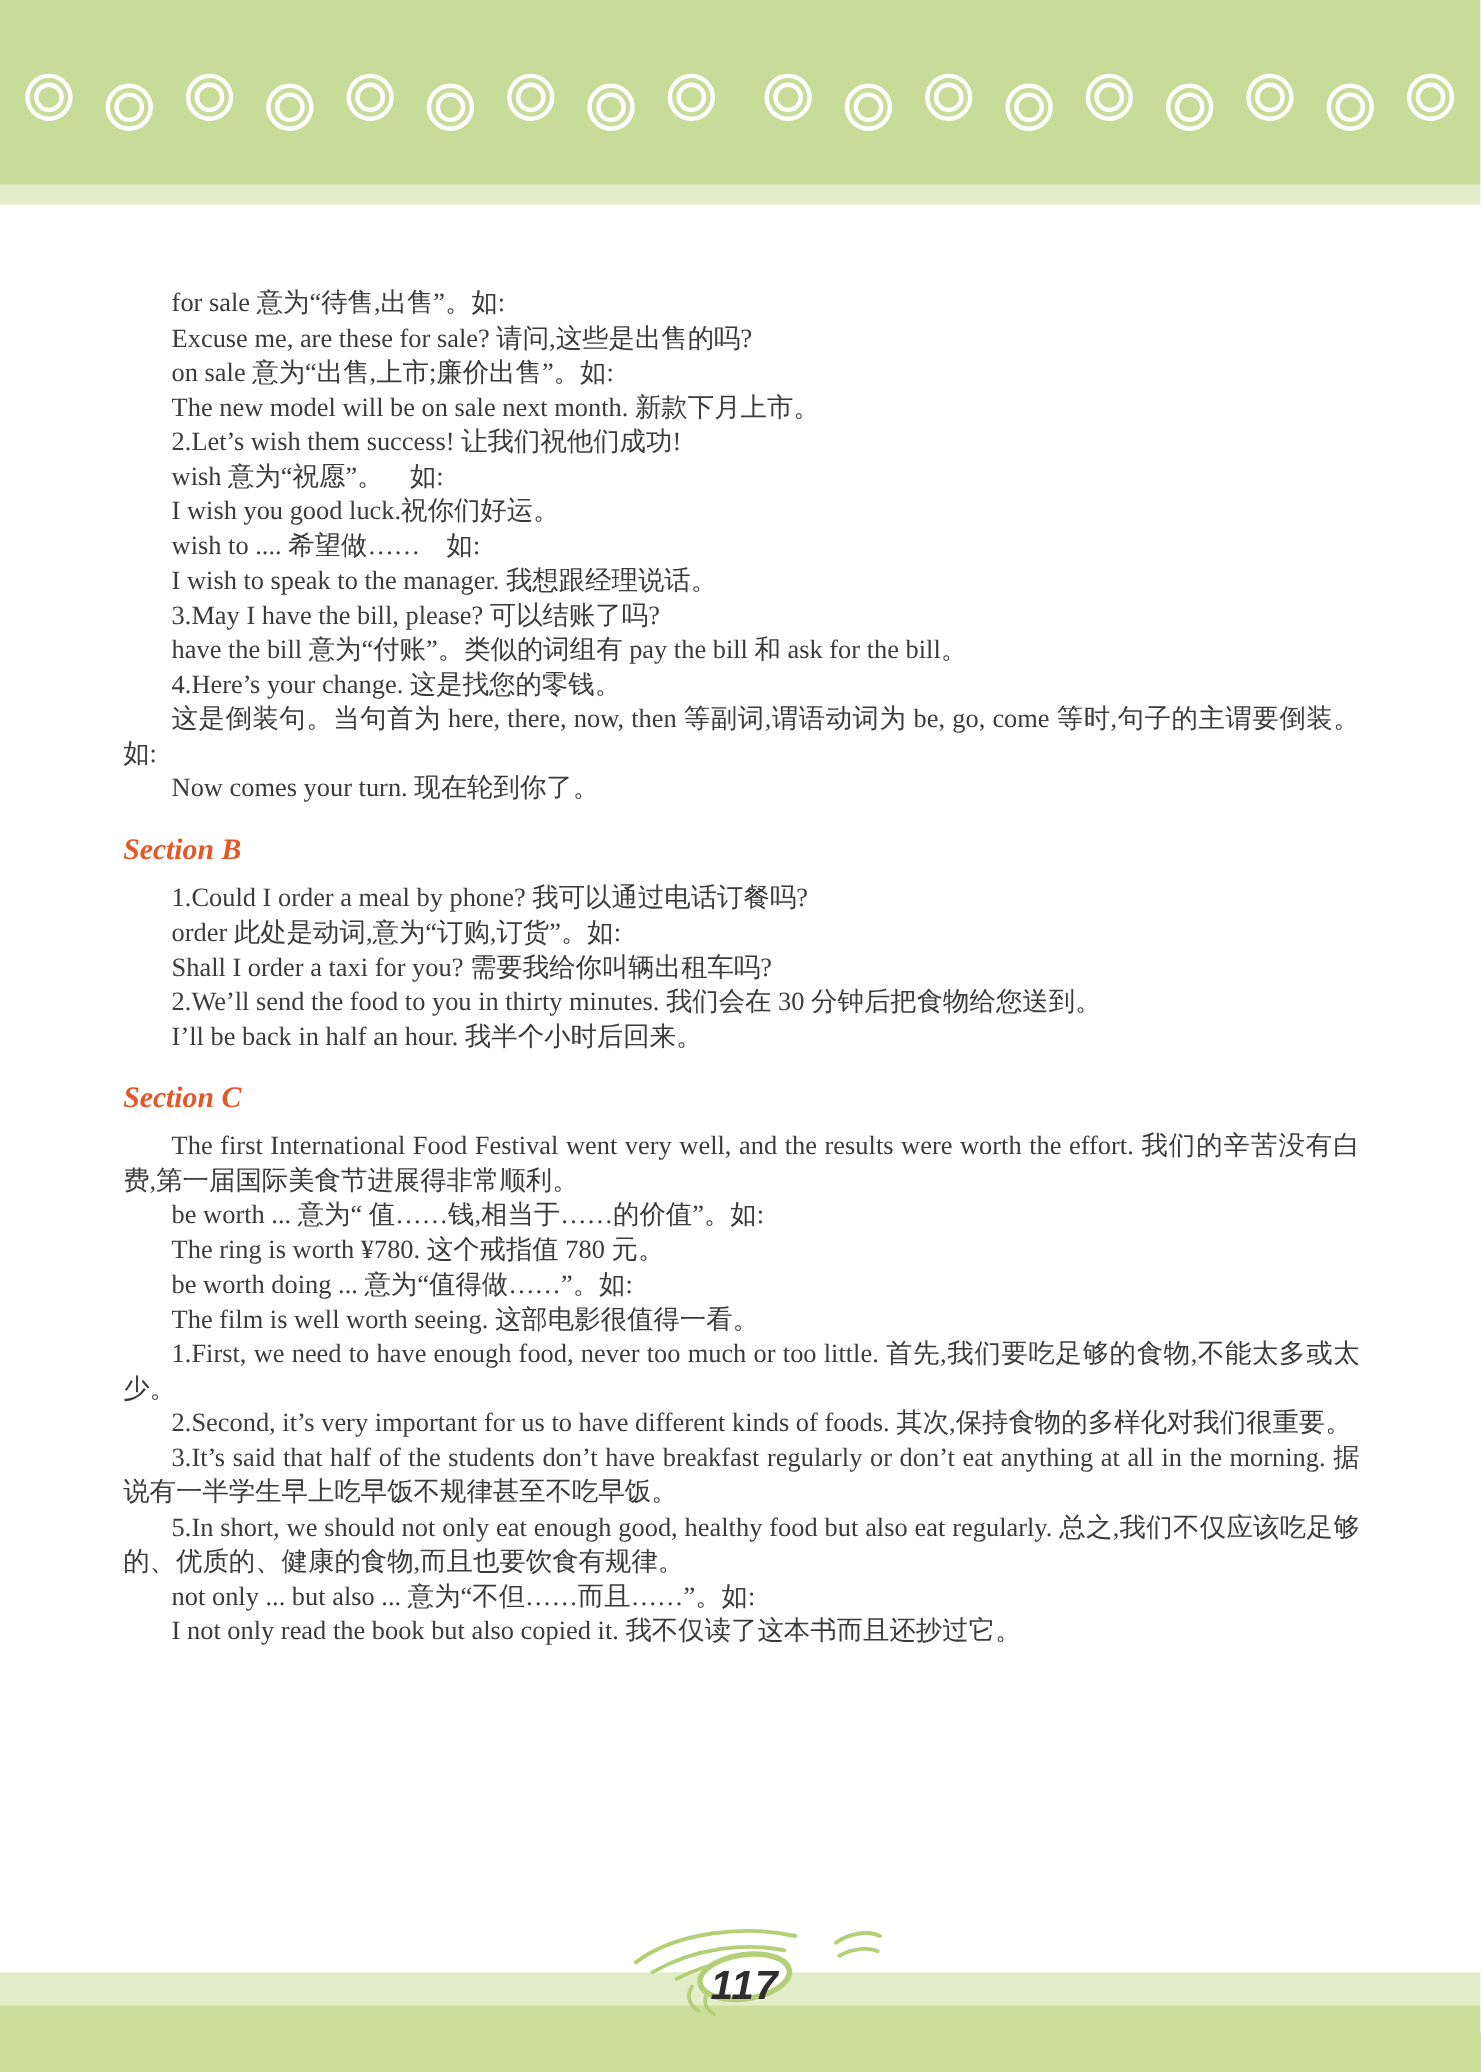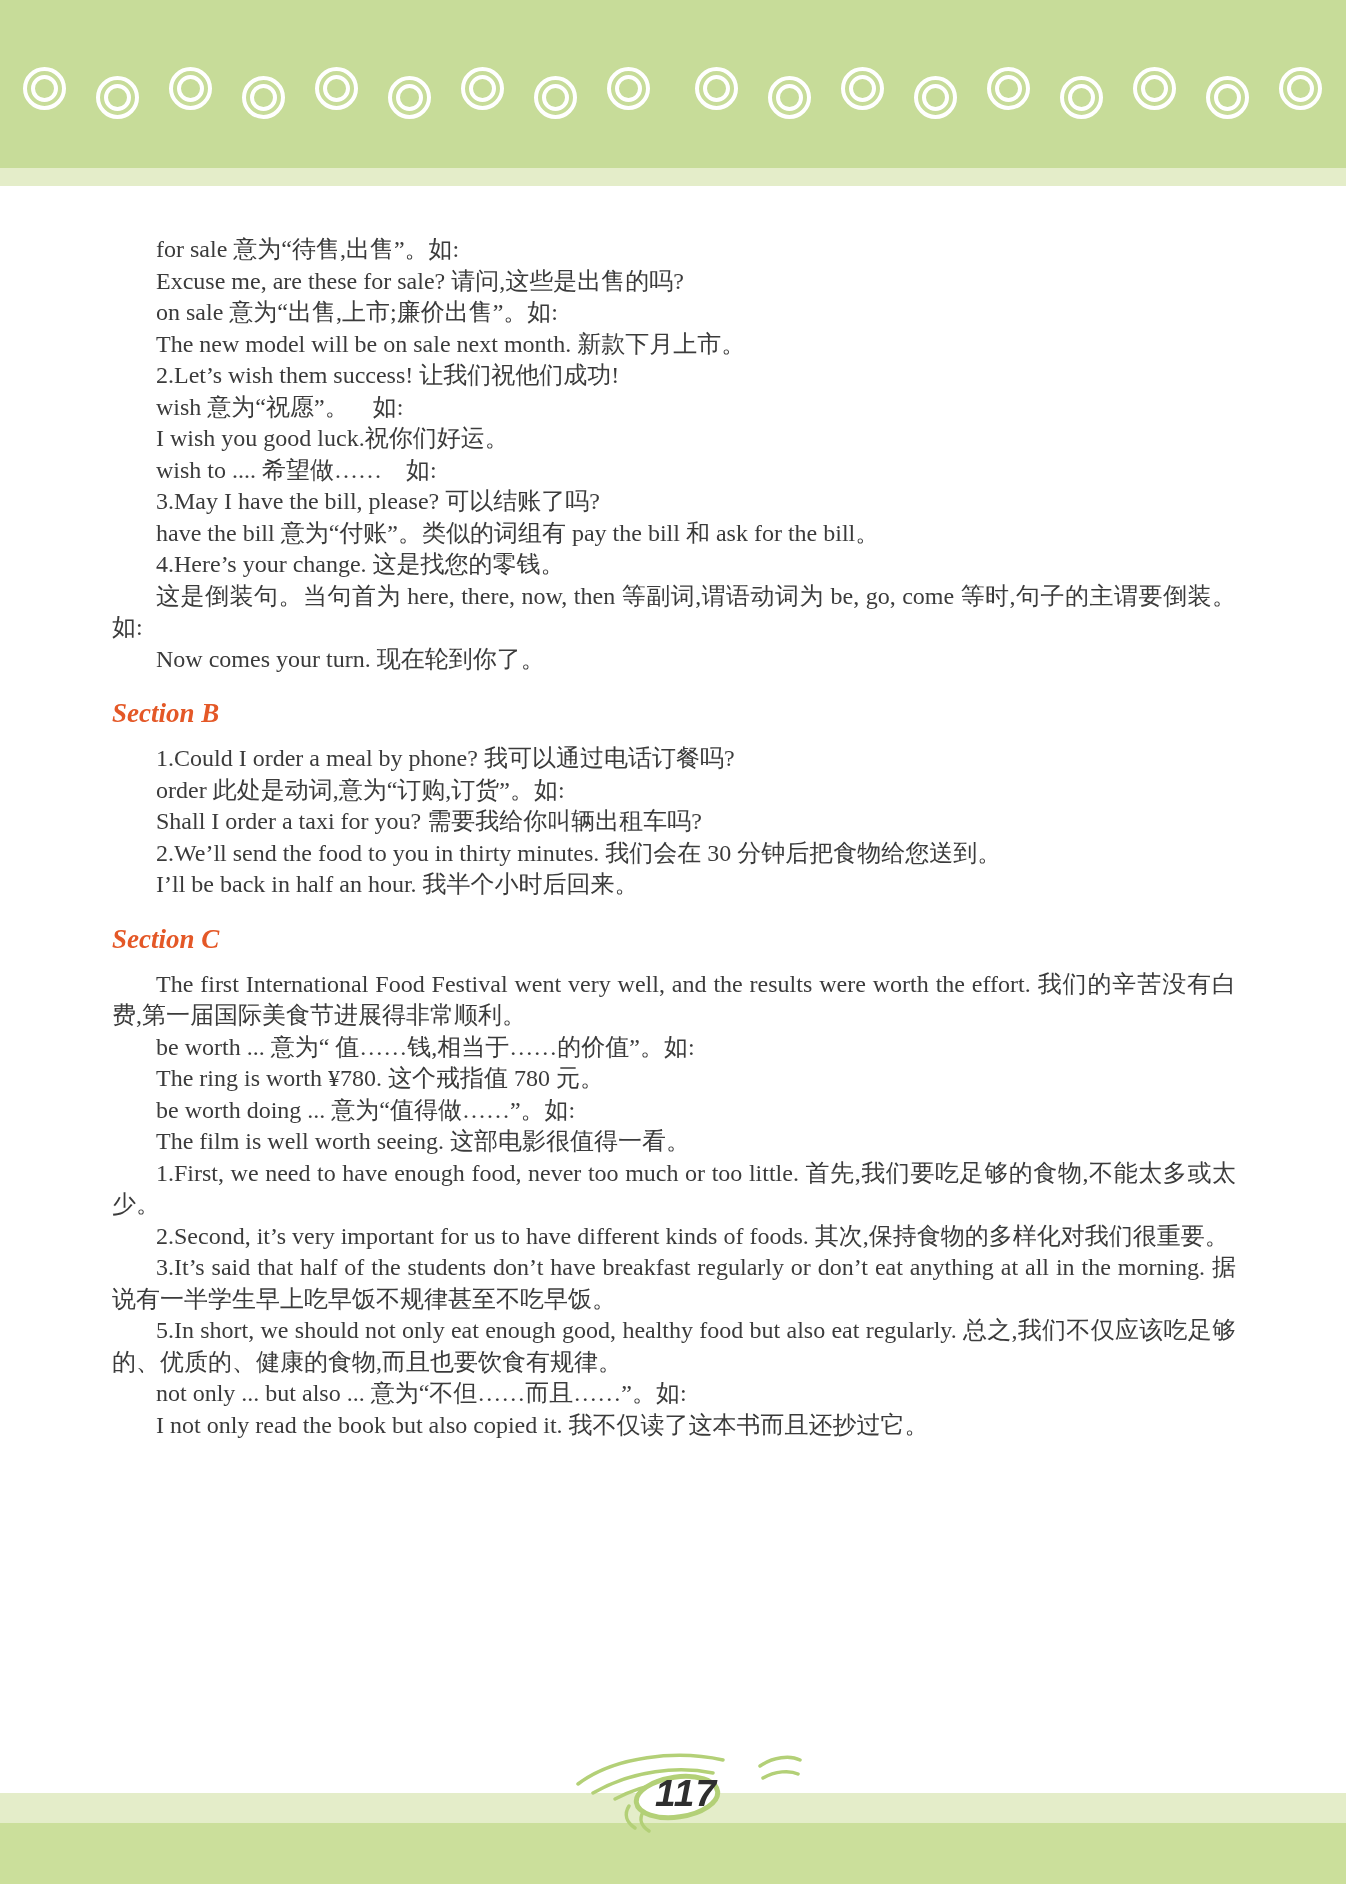--- a/index.html
+++ b/index.html
@@ -21,42 +21,42 @@
   .ring .ring-inner {
     box-sizing:border-box; width:27px; height:27px;
     border:4px solid #ffffff; border-radius:50%;
   }
   .ring.low { margin-top:9px; }
   .ring.group-start { margin-left:15px; }
 
   
   .content {
     position:absolute; top:186px; left:112px; width:1124px;
-    padding-top:48px; color:#3b3b3b;
+    padding-top:75px; color:#3b3b3b;
   }
   .content p.line {
     margin:0; font-size:24px; line-height:31.5px;
     text-align:justify; text-indent:44px;
     font-family:"Liberation Serif","DejaVu Serif",serif;
   }
   .section-heading {
     margin:20px 0 12px 0; font-size:27px; line-height:36px;
     font-weight:bold; font-style:italic; color:#e45827;
     font-family:"Liberation Serif","DejaVu Serif",serif;
   }
 
   
   .footer-strip { position:absolute; top:1793px; left:0; width:1346px; height:30px; background:#e4edc9; }
   .footer-band  { position:absolute; top:1823px; left:0; width:1346px; height:61px; background:#cbdf9b; }
 
   .badge { position:absolute; left:545px; top:1740px; width:270px; height:110px; }
   .badge svg { position:absolute; left:0; top:0; }
   .page-number {
-    position:absolute; left:92px; top:33px; width:80px; height:42px;
-    text-align:right; font-family:"Liberation Sans","DejaVu Sans",sans-serif;
+    position:absolute; left:92px; top:44px; width:80px; height:42px;
+    text-align:center; font-family:"Liberation Sans","DejaVu Sans",sans-serif;
     font-weight:bold; font-style:italic; font-size:37px; line-height:42px;
     color:#2e2e2e; letter-spacing:1px;
   }
 </style>
 </head>
 <body>
 
 <div class="page">
 
   <div class="header-band">
@@ -123,20 +123,21 @@
 
     <div>
       <p class="line">for sale 意为“待售,出售”。如:</p>
       <p class="line">Excuse me, are these for sale? 请问,这些是出售的吗?</p>
       <p class="line">on sale 意为“出售,上市;廉价出售”。如:</p>
       <p class="line">The new model will be on sale next month. 新款下月上市。</p>
       <p class="line">2.Let’s wish them success! 让我们祝他们成功!</p>
       <p class="line">wish 意为“祝愿”。　如:</p>
       <p class="line">I wish you good luck.祝你们好运。</p>
       <p class="line">wish to .... 希望做……　如:</p>
+      <p class="line">I wish to speak to the manager. 我想跟经理说话。</p>
       <p class="line">3.May I have the bill, please? 可以结账了吗?</p>
       <p class="line">have the bill 意为“付账”。类似的词组有 pay the bill 和 ask for the bill。</p>
       <p class="line">4.Here’s your change. 这是找您的零钱。</p>
       <p class="line">这是倒装句。当句首为 here, there, now, then 等副词,谓语动词为 be, go, come 等时,句子的主谓要倒装。如:</p>
       <p class="line">Now comes your turn. 现在轮到你了。</p>
     </div>
 
     <h2 class="section-heading">Section B</h2>
     <div>
       <p class="line">1.Could I order a meal by phone? 我可以通过电话订餐吗?</p>

